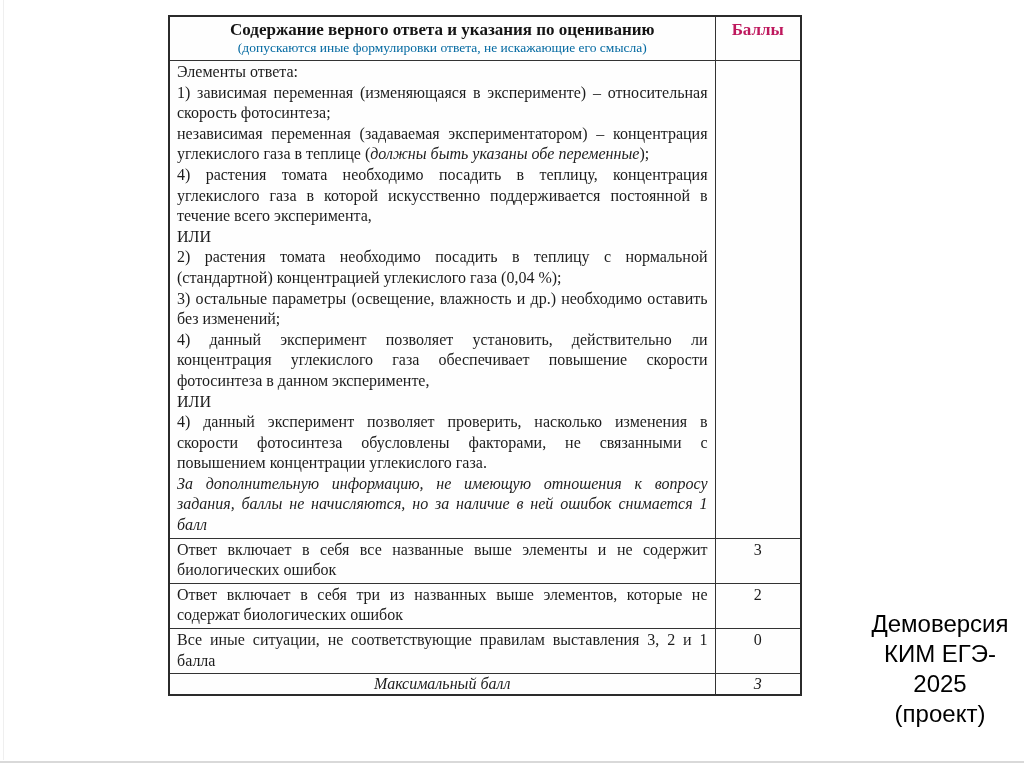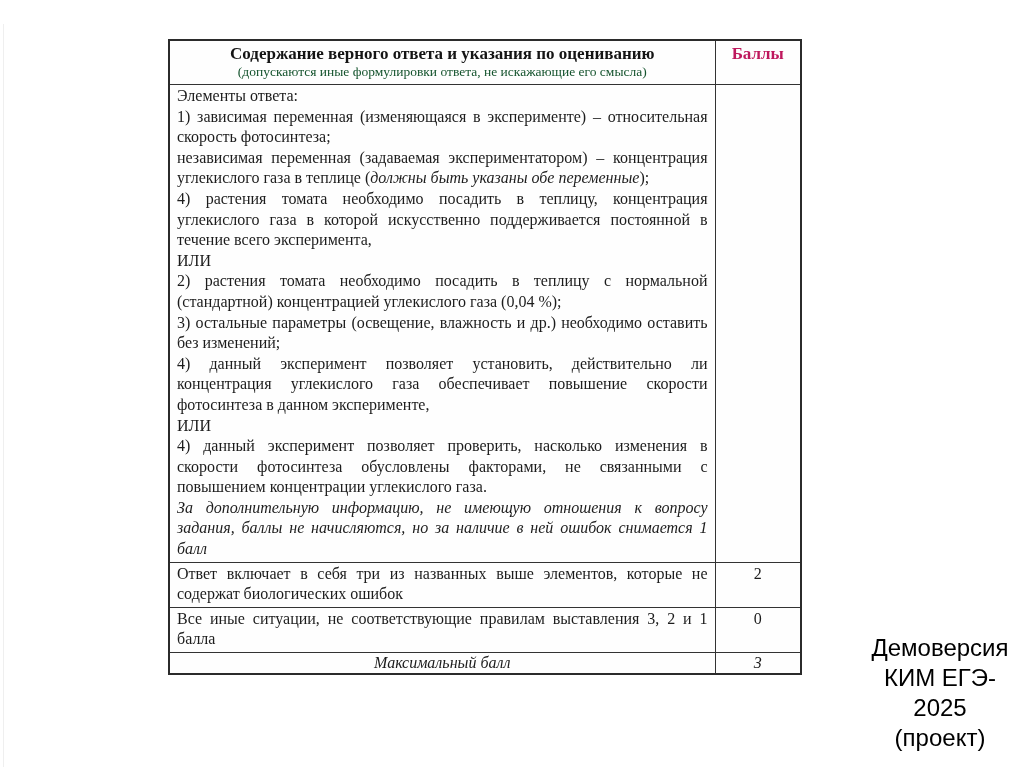--- a/index.html
+++ b/index.html
@@ -8,21 +8,20 @@
     width: 1024px; height: 767px;
     font-family: "Liberation Serif", "DejaVu Serif", serif;
     color: #1c1c1c;
     position: relative;
     overflow: hidden;
   }
   .canvas {
     position: absolute; left: 0; top: 0;
     width: 1024px; height: 555px;
     background: #ffffff;
-    margin-top: 24px;
   }
   .left-edge-line {
     position: absolute; left: 3px; top: 0;
     width: 1px; height: 760px;
     background: #efefef;
   }
   .bottom-divider {
     position: absolute; left: 0; top: 761px;
     width: 1024px; height: 2px;
     background: #d9d9d9;
@@ -41,21 +40,21 @@
   col.c-content { width: 546px; }
   col.c-points  { width: 86px; }
   th, td { vertical-align: top; }
   .hdr-content { padding: 3px 6px 4px 6px; text-align: center; }
   .hdr-title {
     font-weight: bold; font-size: 17px; line-height: 20px;
     color: #141414;
   }
   .hdr-sub {
     font-weight: normal; font-size: 13.5px; line-height: 16px;
-    color: #14532d;
+    color: #0369a1;
   }
   .hdr-points {
     font-weight: bold; font-size: 17px; line-height: 20px;
     text-align: center; padding-top: 3px; color: #be185d;
   }
   .answer-cell {
     padding: 1px 7px 2px 7px;
     font-size: 16px; line-height: 20.6px;
     text-align: justify;
   }
@@ -119,20 +118,24 @@
           <div class="para">2) растения томата необходимо посадить в теплицу с нормальной (стандартной) концентрацией углекислого газа (0,04 %);</div>
           <div class="para">3) остальные параметры (освещение, влажность и др.) необходимо оставить без изменений;</div>
           <div class="para">4) данный эксперимент позволяет установить, действительно ли концентрация углекислого газа обеспечивает повышение скорости фотосинтеза в данном эксперименте,</div>
           <div class="para">ИЛИ</div>
           <div class="para">4) данный эксперимент позволяет проверить, насколько изменения в скорости фотосинтеза обусловлены факторами, не связанными с повышением концентрации углекислого газа.</div>
           <div class="para it">За дополнительную информацию, не имеющую отношения к вопросу задания, баллы не начисляются, но за наличие в ней ошибок снимается 1 балл</div>
         </td>
         <td class="points-cell"></td>
       </tr>
       <tr>
+        <td class="scoring-text">Ответ включает в себя все названные выше элементы и не содержит биологических ошибок</td>
+        <td class="points-cell">3</td>
+      </tr>
+      <tr>
         <td class="scoring-text">Ответ включает в себя три из названных выше элементов, которые не содержат биологических ошибок</td>
         <td class="points-cell">2</td>
       </tr>
       <tr>
         <td class="scoring-text">Все иные ситуации, не соответствующие правилам выставления 3, 2 и 1 балла</td>
         <td class="points-cell">0</td>
       </tr>
       <tr>
         <td class="footer-label">Максимальный балл</td>
         <td class="footer-points">3</td>

